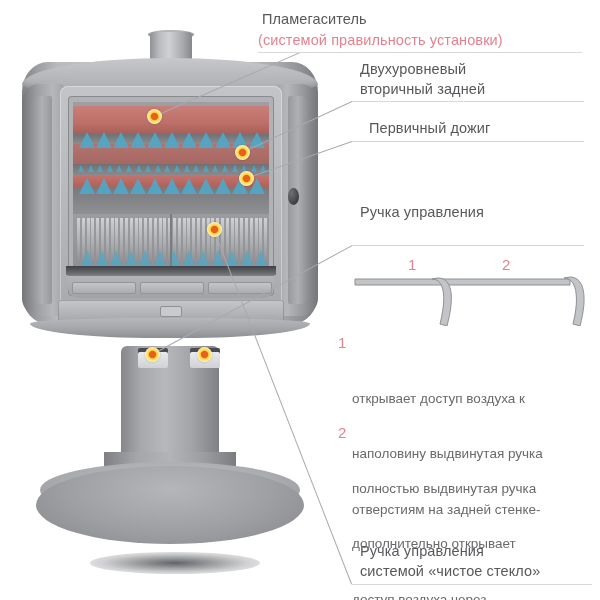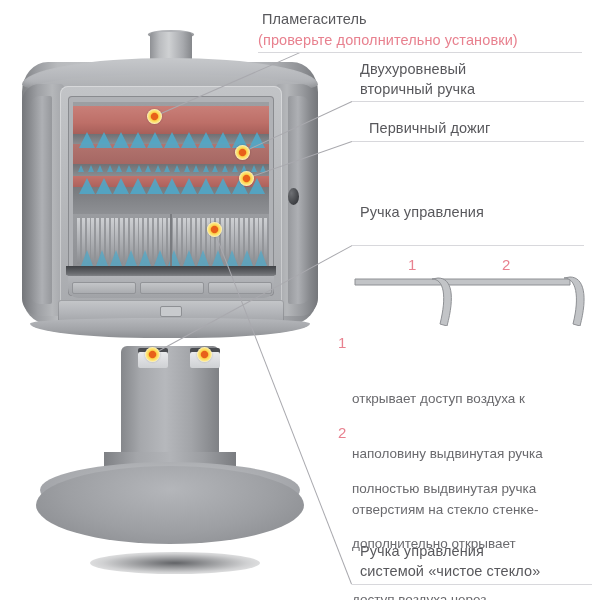--- a/index.html
+++ b/index.html
@@ -563,25 +563,25 @@
   <div id="markers">
       <div class="marker" style="left: 147px; top: 109px;"></div>
       <div class="marker" style="left: 235px; top: 145px;"></div>
       <div class="marker" style="left: 239px; top: 171px;"></div>
       <div class="marker" style="left: 207px; top: 222px;"></div>
       <div class="marker" style="left: 145px; top: 347px;"></div>
       <div class="marker" style="left: 197px; top: 347px;"></div>
     </div>
 
   <div class="label" style="left:262px; top:10px;">Пламегаситель</div>
-  <div class="label red" style="left:258px; top:31px;">(проверьте дополнительно установки)</div>
+  <div class="label red" style="left:258px; top:31px;">(системой правильность установки)</div>
   <div class="underline" style="left:258px; top:52px; width:324px;"></div>
 
   <div class="label" style="left:360px; top:60px;">Двухуровневый</div>
-  <div class="label" style="left:360px; top:80px;">вторичный ручка</div>
+  <div class="label" style="left:360px; top:80px;">вторичный задней</div>
   <div class="underline" style="left:352px; top:101px; width:232px;"></div>
 
   <div class="label" style="left:360px; top:119px;margin-left:9px;">Первичный дожиг</div>
   <div class="underline" style="left:352px; top:141px; width:232px;"></div>
 
   <div class="label" style="left:360px; top:203px;">Ручка управления</div>
   <div class="underline" style="left:352px; top:245px; width:232px;"></div>
 
   <div class="label" style="left:360px; top:542px;">Ручка управления</div>
   <div class="label" style="left:360px; top:562px;">системой «чистое стекло»</div>
@@ -597,21 +597,21 @@
       <path d="M212 20 C 224 20, 228 38, 221 66 L 228 68 C 236 38, 232 19, 218 19 Z" fill="#c2c4c7" stroke="#8e9094" stroke-width="1"></path>
     </svg>
     <div class="hnum" style="left:56px; top:-2px;">1</div>
     <div class="hnum" style="left:150px; top:-2px;">2</div>
   </div>
 
   <div class="numlist" style="left:352px; top:334px;">
     <span class="num">1</span>
     <div>открывает доступ воздуха к</div>
     <div>наполовину выдвинутая ручка</div>
-    <div>отверстиям на стекло стенке-</div>
+    <div>отверстиям на задней стенке-</div>
   </div>
 
   <div class="numlist" style="left:352px; top:424px;">
     <span class="num">2</span>
     <div>полностью выдвинутая ручка</div>
     <div>дополнительно открывает</div>
     <div>доступ воздуха через</div>
     
   </div>
 

